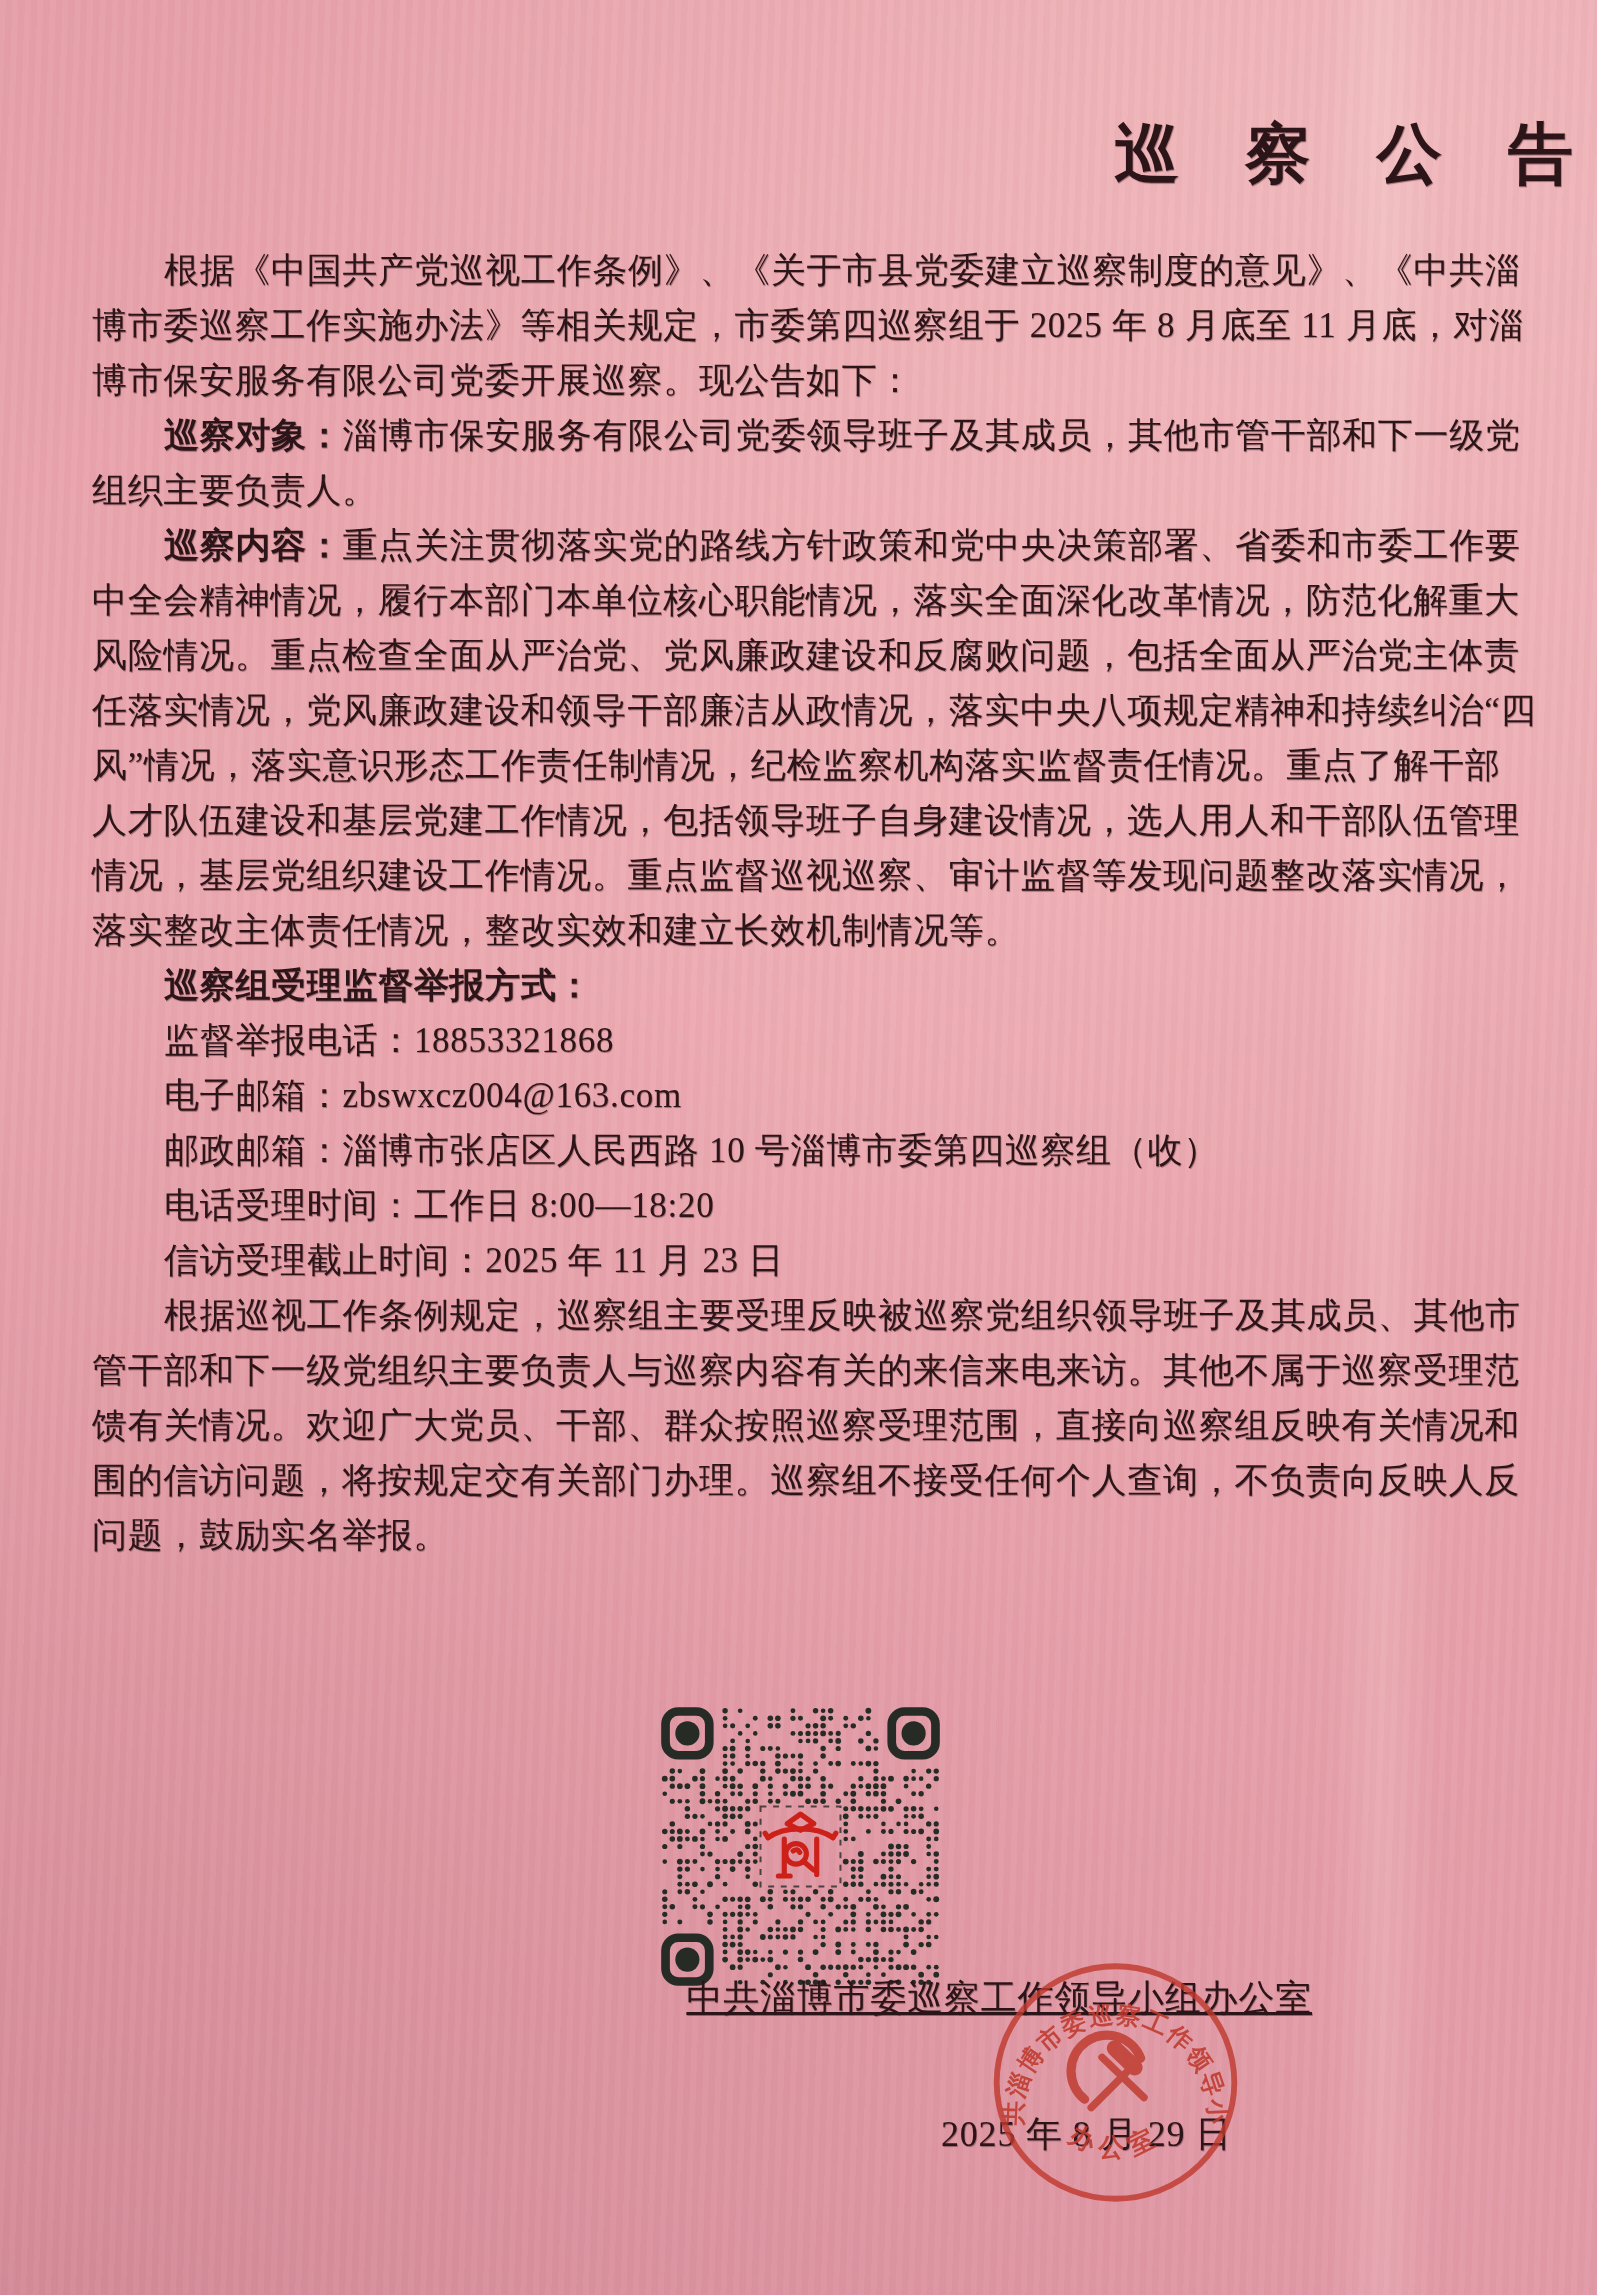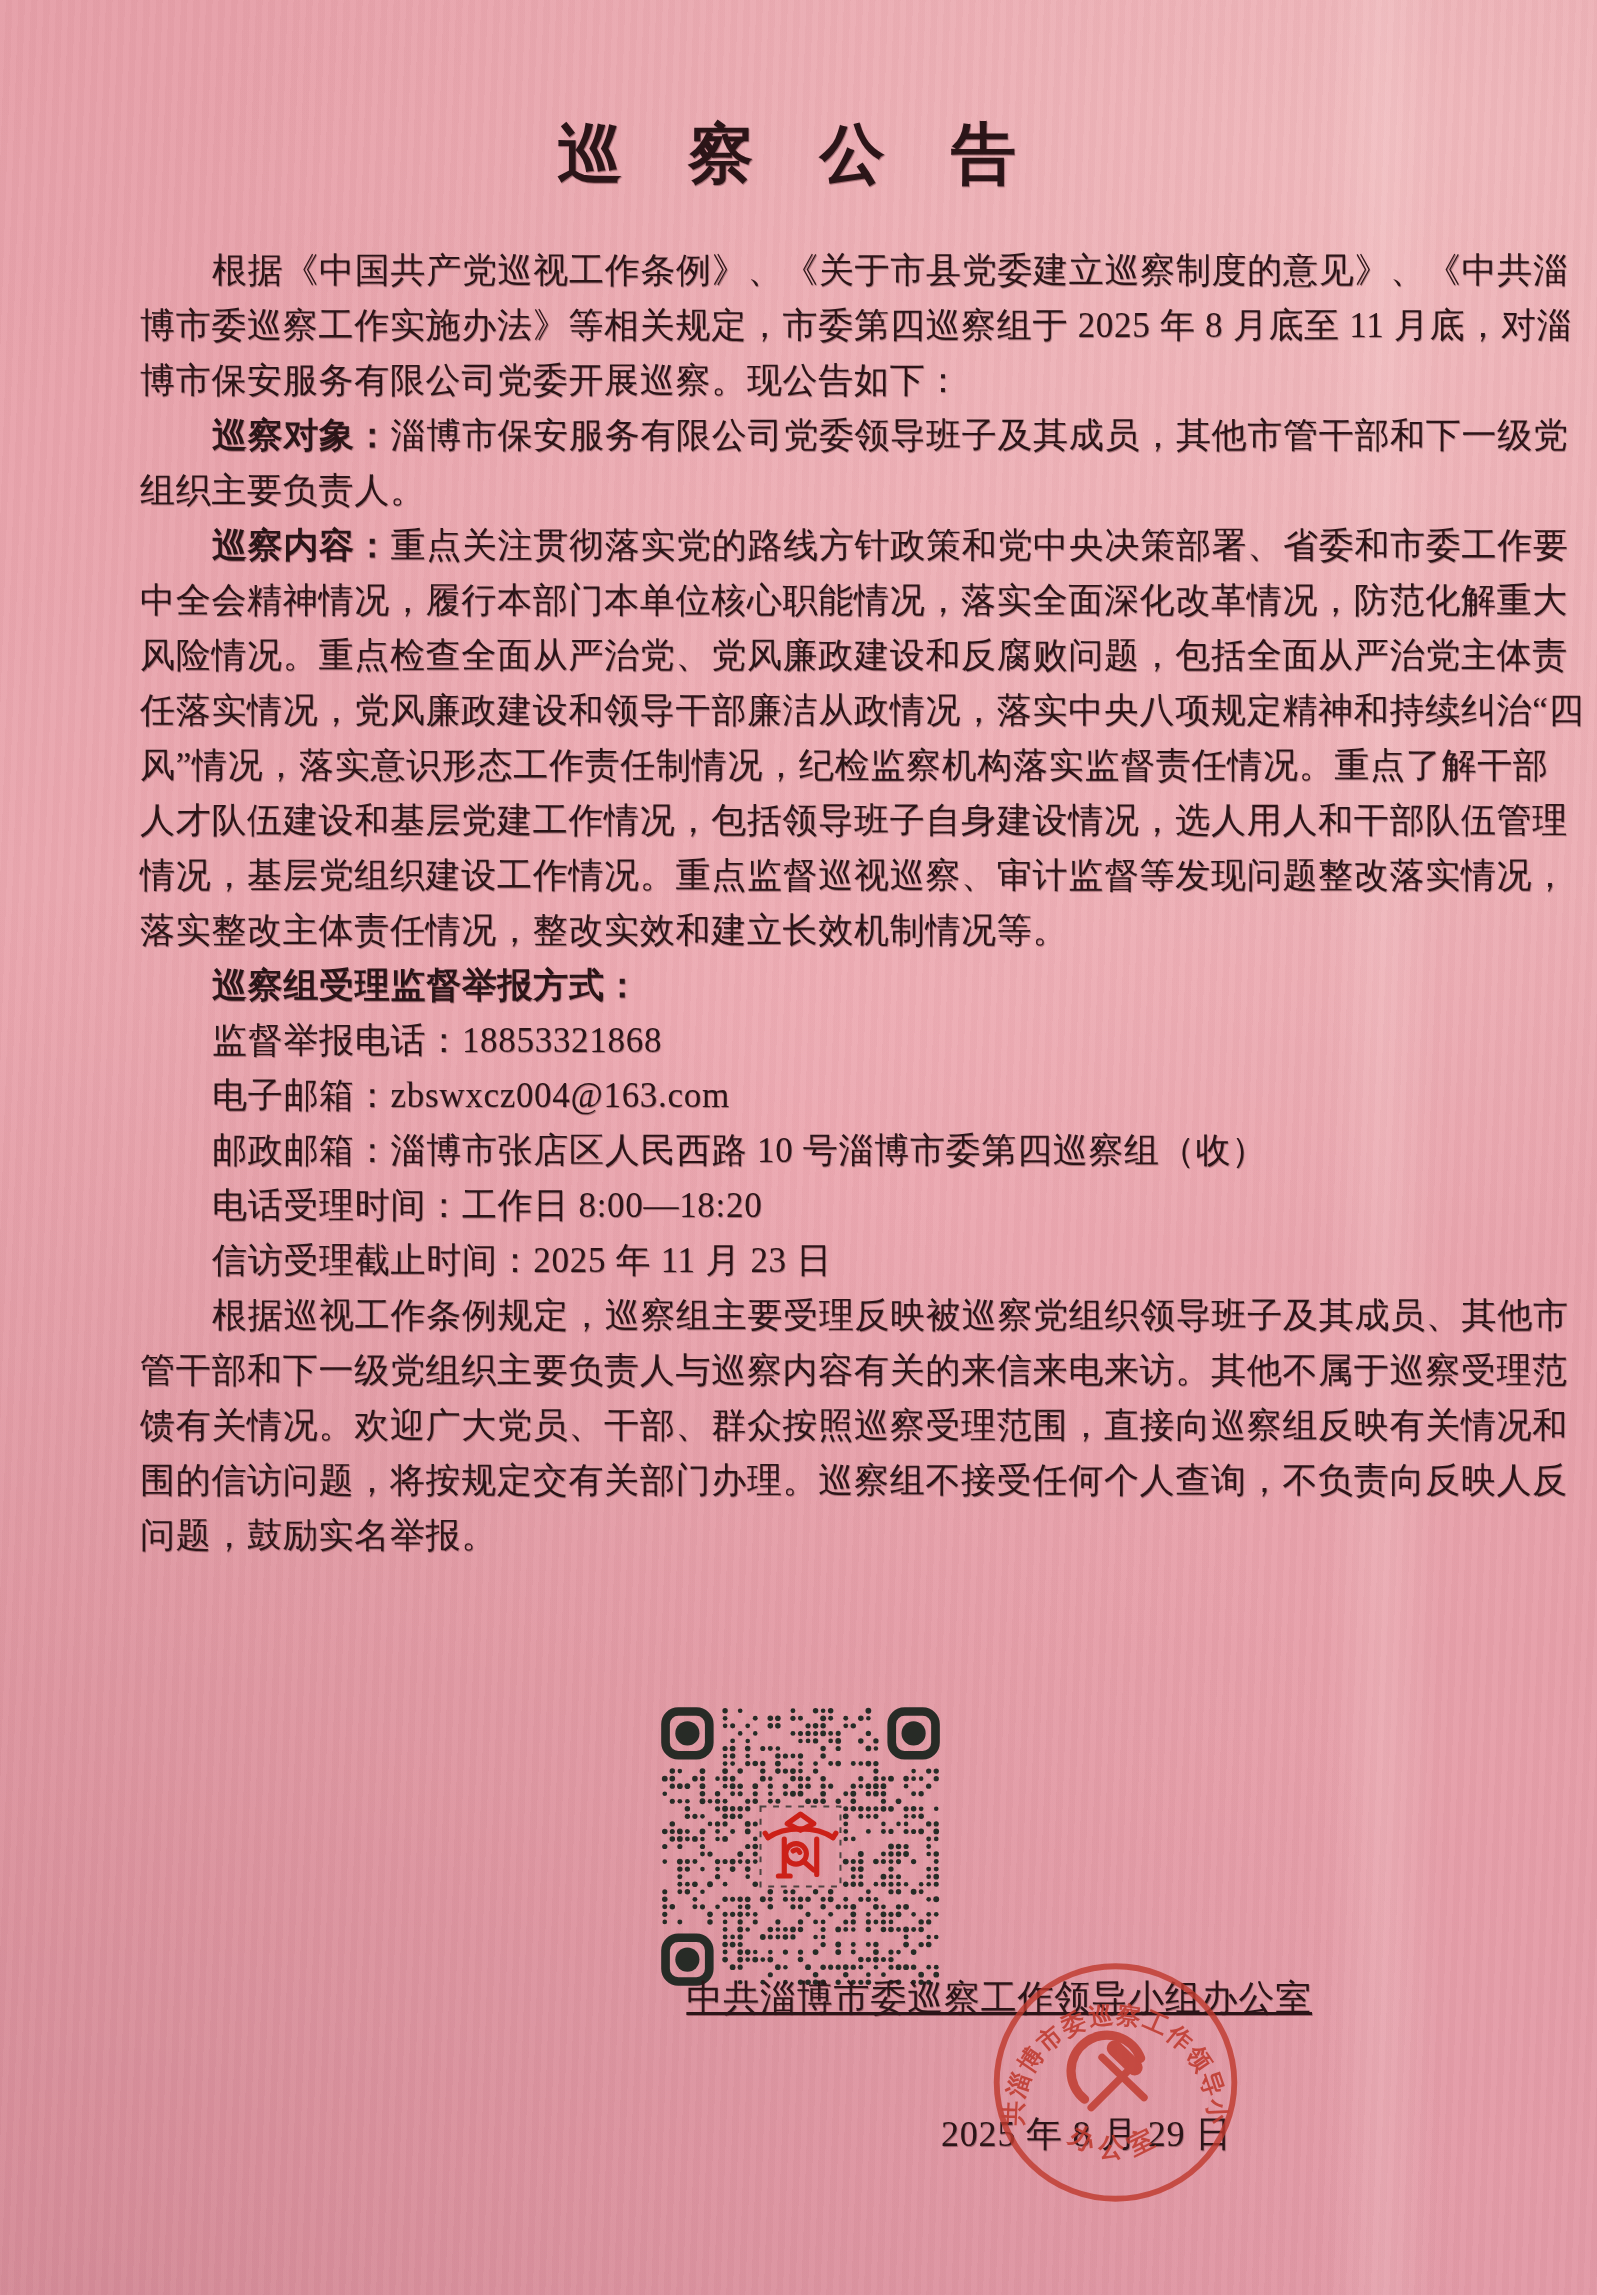--- a/index.html
+++ b/index.html
@@ -21,32 +21,31 @@
   }
   
   .page::before{
     content:"";position:absolute;inset:0;pointer-events:none;
     background:
       linear-gradient(90deg, rgba(255,255,255,0) 83%, rgba(255,235,232,0.16) 86.5%, rgba(255,255,255,0) 90%),
       repeating-linear-gradient(92deg, rgba(255,255,255,0.025) 0 5.9px, rgba(90,40,50,0.02) 5.9px 12.5px);
   }
   .title{
     position:absolute;top:122px;left:0;width:100%;margin:0;
-    text-align:center;font-size:65px;font-weight:700;color:var(--ink);
+    text-align:right;font-size:65px;font-weight:700;color:var(--ink);
     letter-spacing:25px;line-height:1;
     text-shadow:0.8px 1.3px 0.8px rgba(64,18,24,0.45);
   }
   .body-text{
     position:absolute;top:243px;left:92px;width:1427px;color:var(--ink);
   }
   .line{
     height:55px;font-size:35px;line-height:55px;letter-spacing:0.7px;
     white-space:nowrap;
     text-shadow:0.7px 1px 0.7px rgba(64,18,24,0.42);
-    margin-left:48px;
   }
   .line.indent{padding-left:72px;}
   .line .b{font-weight:700;}
   .qr-wrap{position:absolute;left:661px;top:1707px;width:279px;height:279px;}
   .sig{
     position:absolute;color:var(--ink);font-size:36px;line-height:1.1;
     letter-spacing:0.8px;white-space:nowrap;
     text-shadow:0.7px 1px 0.7px rgba(64,18,24,0.42);
   }
   .sig.org{top:1979px;right:286px;text-decoration:underline;}

